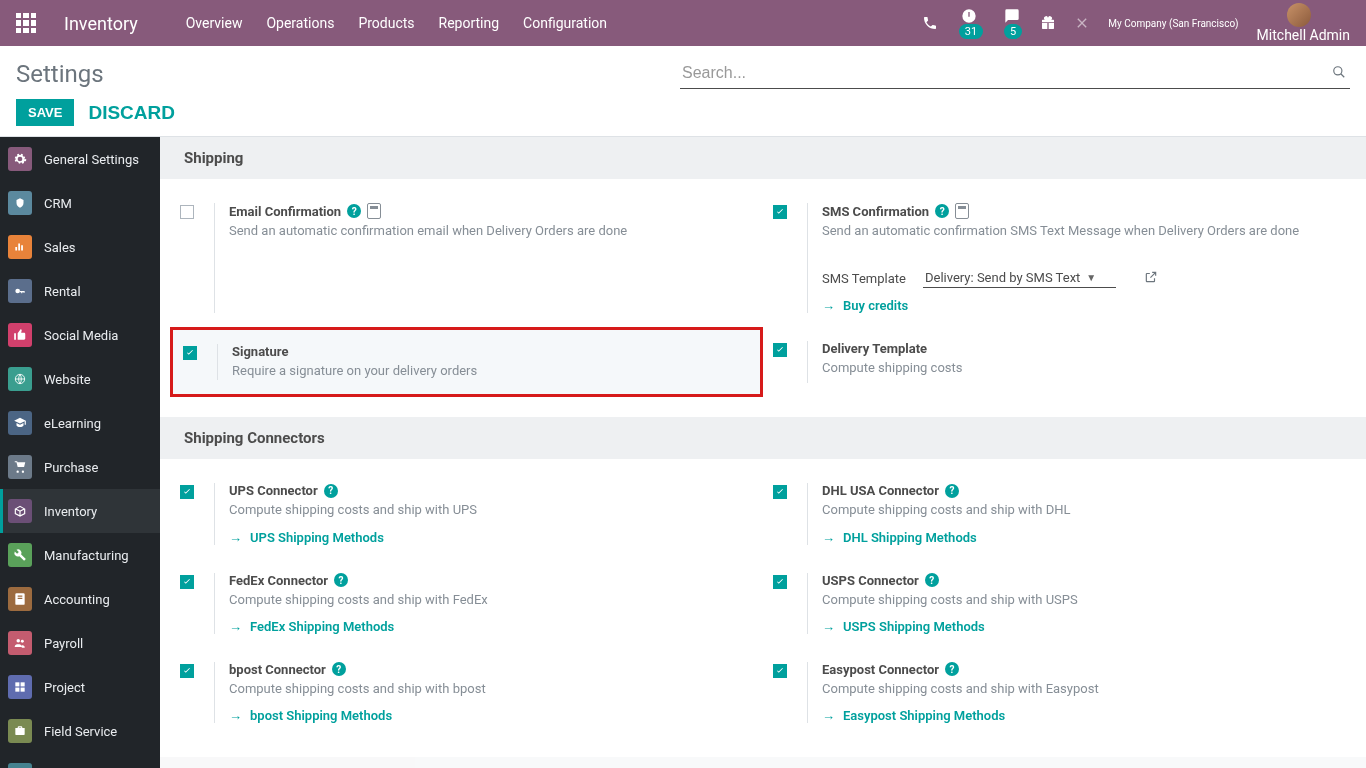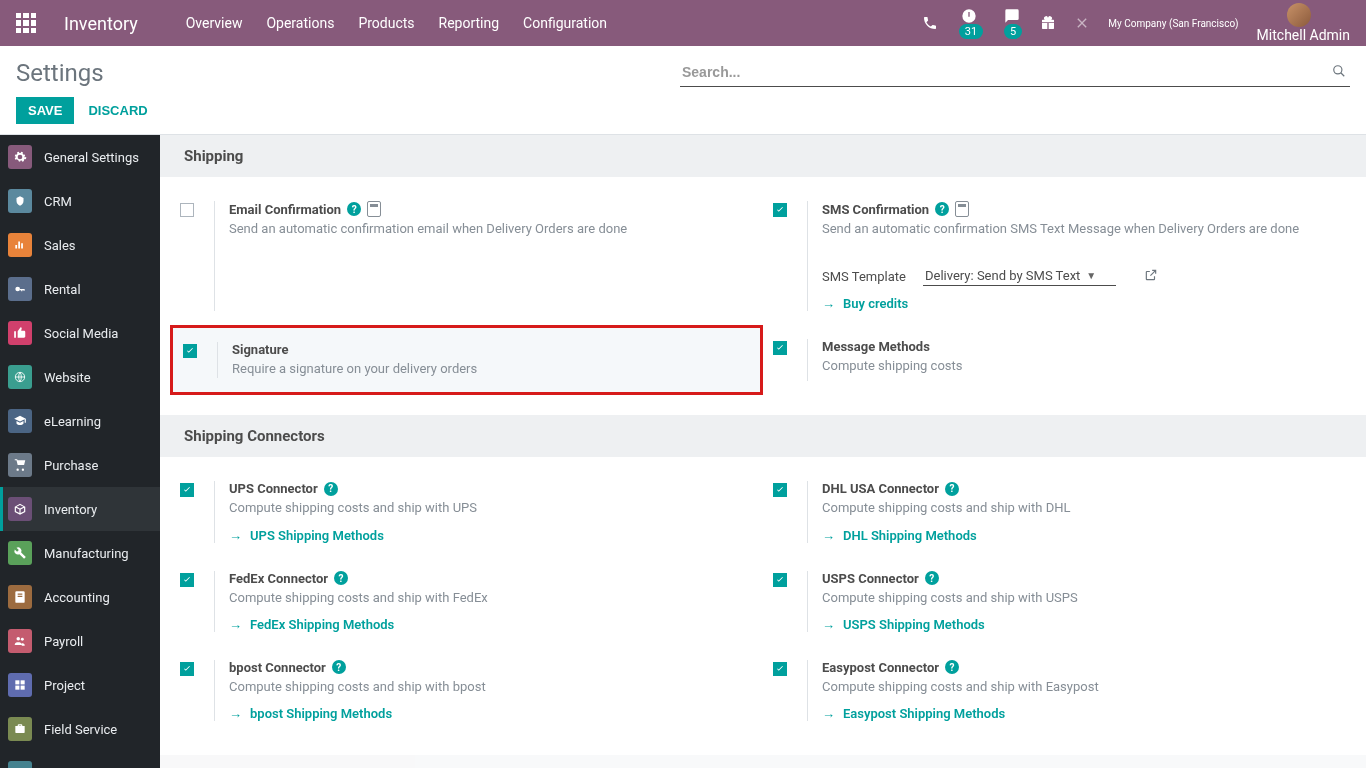--- a/index.html
+++ b/index.html
@@ -19,26 +19,26 @@
 .navbar .icon-svg { width: 16px; height: 16px; }
 .avatar { width: 24px; height: 24px; border-radius: 50%; background: linear-gradient(135deg,#c89268,#8b5a3c); margin-right: 8px; }
 .company-name { font-size: 10px; }
 .user-name { font-size: 14px; }
 
 
 .control-panel { border-bottom: 1px solid #dee2e6; padding: 12px 16px 10px; display: flex; flex-direction: column; gap: 8px; }
 .cp-row { display: flex; align-items: center; }
 .cp-title { font-size: 24px; color: #6c757d; flex: 0 0 664px; }
 .search-wrap { flex: 1; position: relative; border-bottom: 1px solid #4c4c4c; display: flex; align-items: center; }
-.search-wrap input { border: none; outline: none; width: 100%; padding: 6px 26px 6px 2px; font-size: 14px; color: #4c4c4c; font-weight: bold; }
+.search-wrap input { border: none; outline: none; width: 100%; padding: 6px 26px 6px 2px; font-size: 16px; color: #4c4c4c; }
 .search-wrap input::placeholder { color: #999; }
 .search-wrap .search-icon { position: absolute; right: 4px; color: #6c757d; }
 .cp-buttons { display: flex; align-items: center; gap: 14px; margin-top: 2px; }
 .btn-save { background: #00a09d; color: #fff; border: none; padding: 6px 12px; font-weight: 600; font-size: 13px; cursor: pointer; }
-.btn-discard { background: none; border: none; color: #00a09d; font-weight: 600; font-size: 13px; cursor: pointer; }
+.btn-discard { background: none; border: none; color: #00a09d; font-weight: 600; font-size: 19px; cursor: pointer; }
 
 
 .body-row { display: flex; height: calc(768px - 46px - 88px); }
 .sidebar { width: 160px; background: #212529; color: #e9ecef; overflow-y: auto; }
 .sidebar-item { display: flex; align-items: center; padding: 10px 8px; gap: 12px; cursor: pointer; font-size: 13px; color: #e9ecef; }
 .sidebar-item.active { background: #2f3438; border-left: 3px solid #00a09d; padding-left: 5px; }
 .sidebar-icon { width: 24px; height: 24px; display: flex; align-items: center; justify-content: center; border-radius: 3px; flex-shrink: 0; }
 .ico-general { background: #875a7b; } .ico-crm { background: #5b899e; } .ico-sales { background: #e8833a; }
 .ico-rental { background: #5b6e8c; } .ico-social { background: #d1406c; } .ico-website { background: #3a9e8f; }
 .ico-elearning { background: #4b6584; } .ico-purchase { background: #6c7a89; } .ico-inventory { background: #6b4f76; }
@@ -360,21 +360,21 @@
         <div class="cb-col">
             <span class="cb checked">
               <svg viewBox="0 0 24 24" fill="#fff">
                 <path d="M9 16l-4-4 1.4-1.4L9 13.2l8.6-8.6L19 6z"></path>
               </svg>
             </span>
           </div>
         <div class="divider"></div>
         <div class="setting-content">
           <div class="setting-title">
-              <span>Message Methods</span>
+              <span>Delivery Template</span>
             </div>
           <div class="setting-desc">Compute shipping costs</div>
         </div>
       </div>
     </div>
 
     <div class="section-header">Shipping Connectors</div>
     <div class="settings-grid">
 
       <div class="setting-box">

